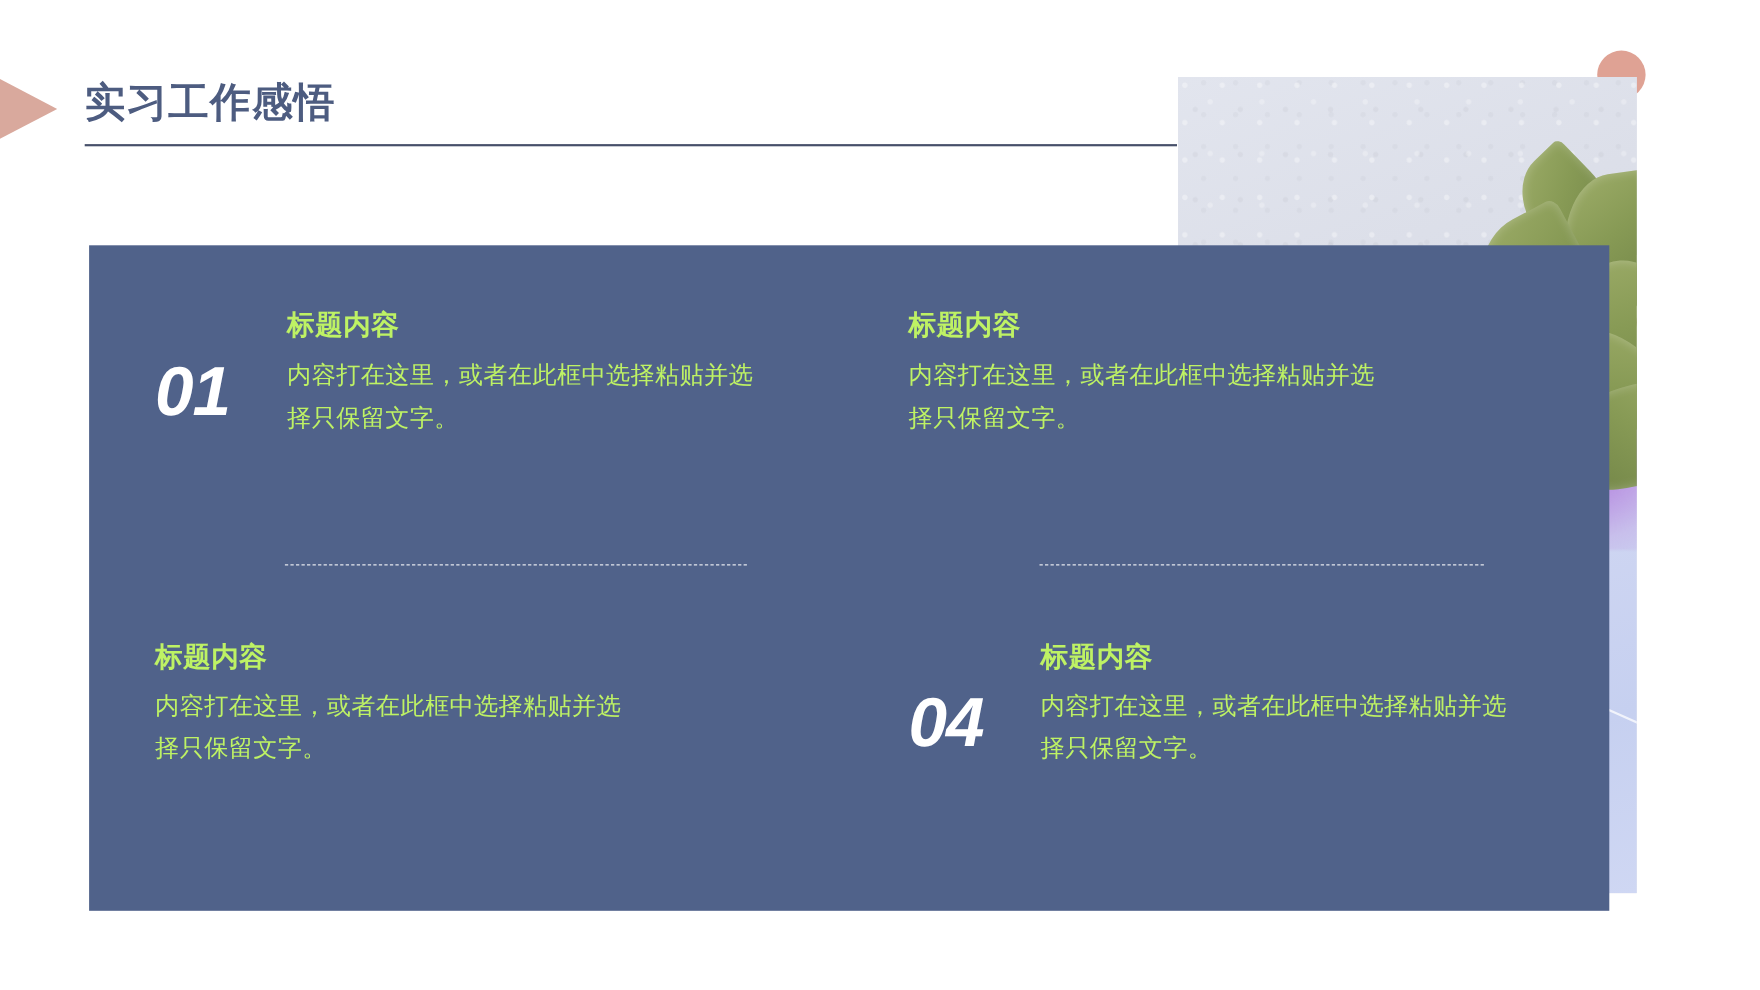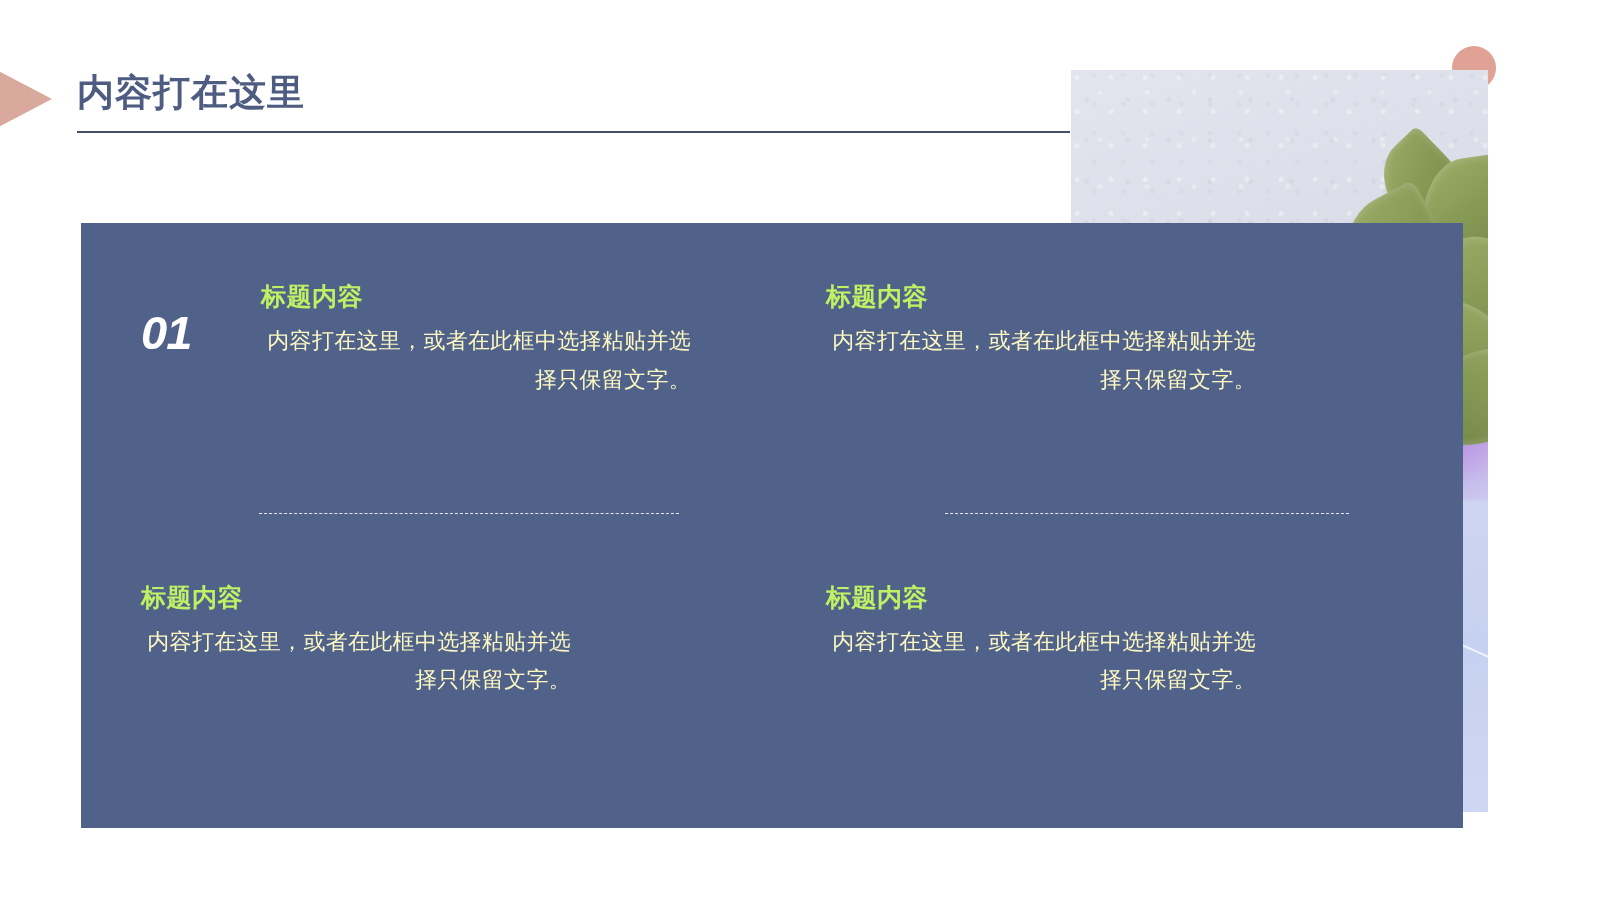--- a/index.html
+++ b/index.html
@@ -154,66 +154,65 @@
     position:absolute;
     display:flex;
     align-items:flex-start;
   }
   .cell.c1 .item { left:60px; top:58px; }
   .cell.c2 .item { left:54px; top:58px; }
   .cell.c3 .item { left:60px; top:56px; }
   .cell.c4 .item { left:54px; top:56px; }
 
   .num {
-    font-size:47px;
+    font-size:63px;
     font-weight:bold;
     font-style:italic;
     color:#ffffff;
     line-height:1;
-    margin-top:28px;
+    margin-top:44px;
     width:120px;
     letter-spacing:-1px;
     flex:none;
   }
   .texts { width:430px; }
   .item-title {
     font-size:25px;
     font-weight:bold;
     color:#bef264;
     line-height:1.25;
     letter-spacing:.5px;
     margin-bottom:10px;
     font-family:Liberation Serif, serif;
   }
   .item-body {
     font-size:22px;
-    color:#fef9c3;
+    color:#bef264;
     line-height:1.75;
     letter-spacing:.3px;
-    text-align:right;
   }
 
   
   .dash {
     position:absolute;
     height:1px;
     border-top:1px dashed rgba(255,255,255,.85);
     z-index:6;
   }
   .dash.d-left  { left:178px; top:290px; width:420px; }
   .dash.d-right { left:864px; top:290px; width:404px; }
 </style>
 </head>
 <body>
 
 <div id="slide">
 
   <div class="arrow-mark"></div>
 
-  <div class="page-title">内容打在这里</div>
+  <div class="page-title">实习工作感悟</div>
   <div class="title-rule"></div>
 
   <div class="accent-circle"></div>
 
   <div class="photo">
     <div class="photo-inner">
       <div class="ph-wall"></div>
       <div class="ph-table"></div>
       <div class="ph-bloom"></div>
       <div class="ph-pot"></div>
@@ -255,20 +254,21 @@
         <div class="item">
           <div class="texts">
             <div class="item-title">标题内容</div>
             <div class="item-body">内容打在这里，或者在此框中选择粘贴并选择只保留文字。</div>
           </div>
         </div>
       </div>
 
       <div class="cell c4">
         <div class="item">
+          <div class="num">04</div>
           <div class="texts">
             <div class="item-title">标题内容</div>
             <div class="item-body">内容打在这里，或者在此框中选择粘贴并选择只保留文字。</div>
           </div>
         </div>
       </div>
 
     </div>
 
     <div class="dash d-left"></div>

